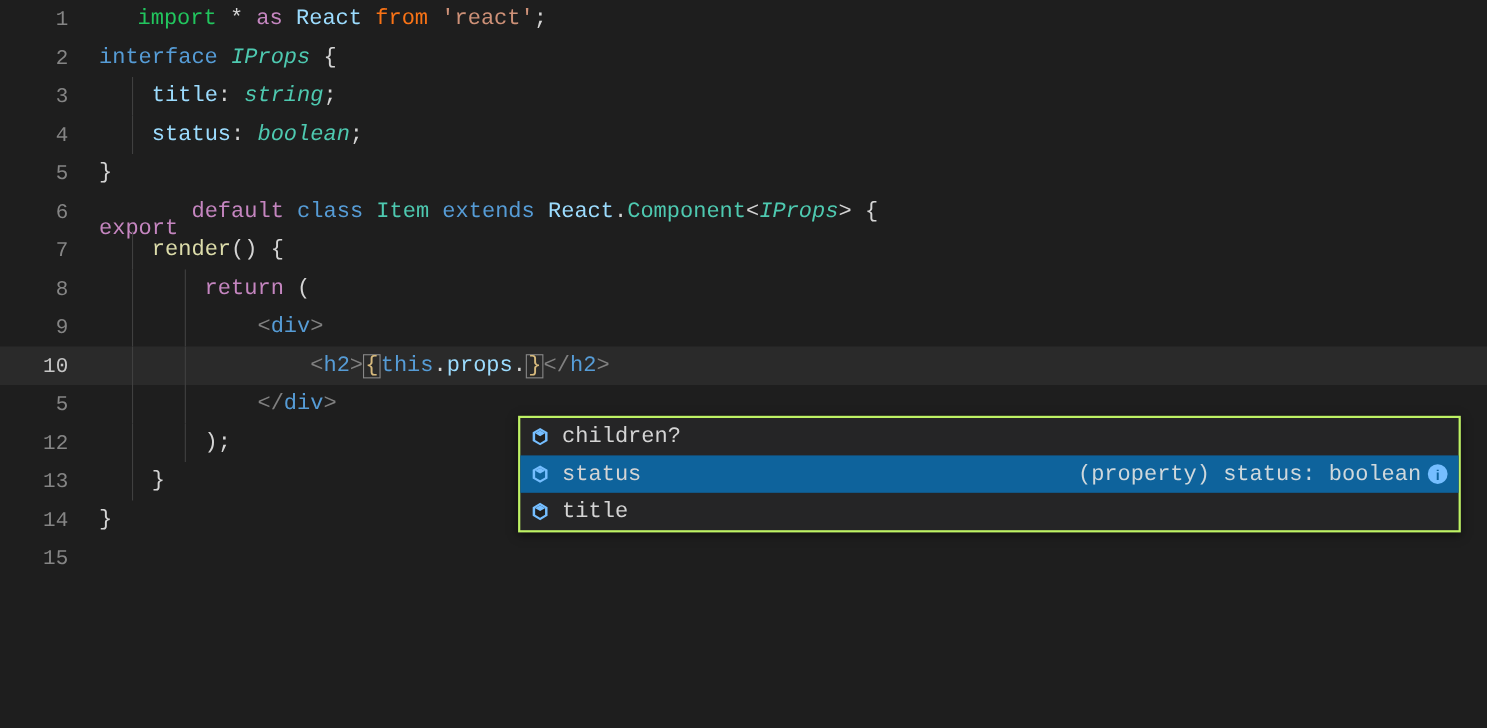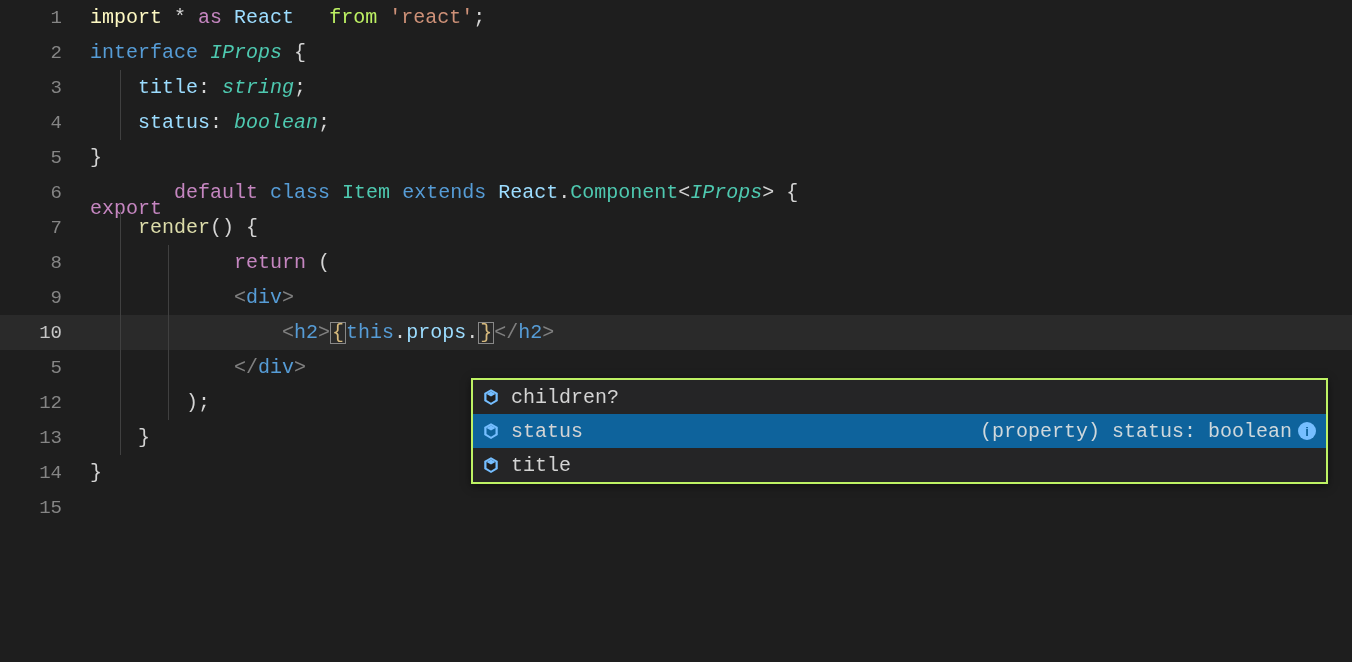--- a/index.html
+++ b/index.html
@@ -35,25 +35,25 @@
       padding-right: 28px;
       user-select: none;
       font-size: 19px;
     }
     .line.current .gutter { color: #c6c6c6; }
     .code {
       white-space: pre;
       display: flex;
       align-items: center;
     }
-    .kw-import { color: #fef9c3; }
+    .kw-import { color: #22c55e; margin-left: 35px; }
     .kw-export { color: #c586c0; margin-top: 32px; }
     .kw-default { color: #c586c0; font-family: Liberation Mono, monospace; }
-    .kw-return { color: #c586c0; margin-left: 48px; }
-    .kw-from { color: #bef264; margin-left: 23px; }
+    .kw-return { color: #c586c0; }
+    .kw-from { color: #f97316; }
     .kw-class { color: #569cd6; }
     .kw-interface { color: #569cd6; }
     .kw-extends { color: #569cd6; }
     .kw-this { color: #569cd6; }
     .kw-star { color: #d4d4d4; }
     .kw-as { color: #c586c0; }
     .type { color: #4ec9b0; font-style: italic; }
     .classname { color: #4ec9b0; }
     .prop { color: #9cdcfe; }
     .propaccess { color: #9cdcfe; }

